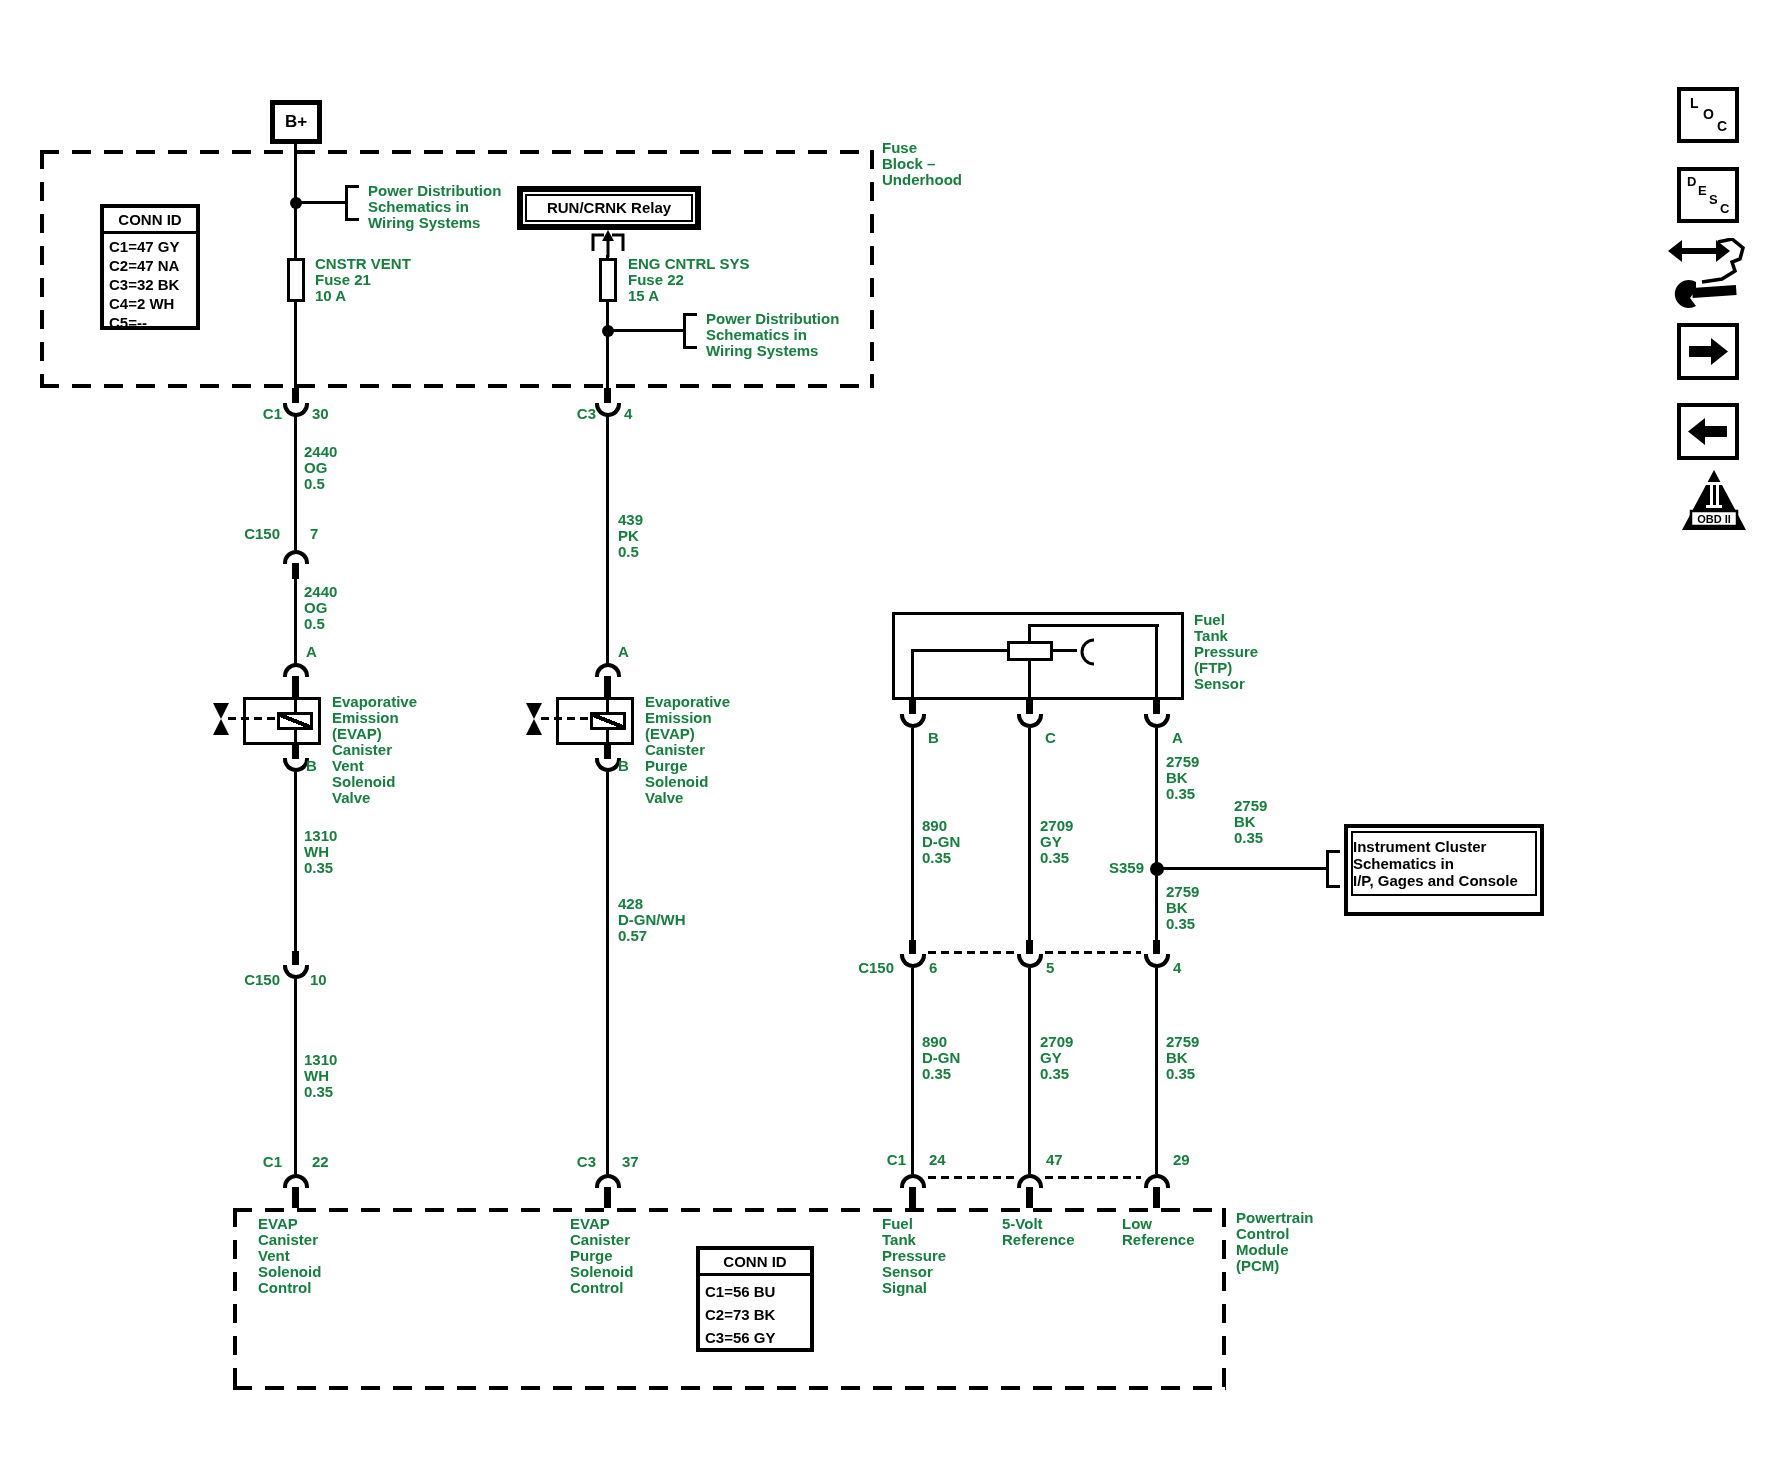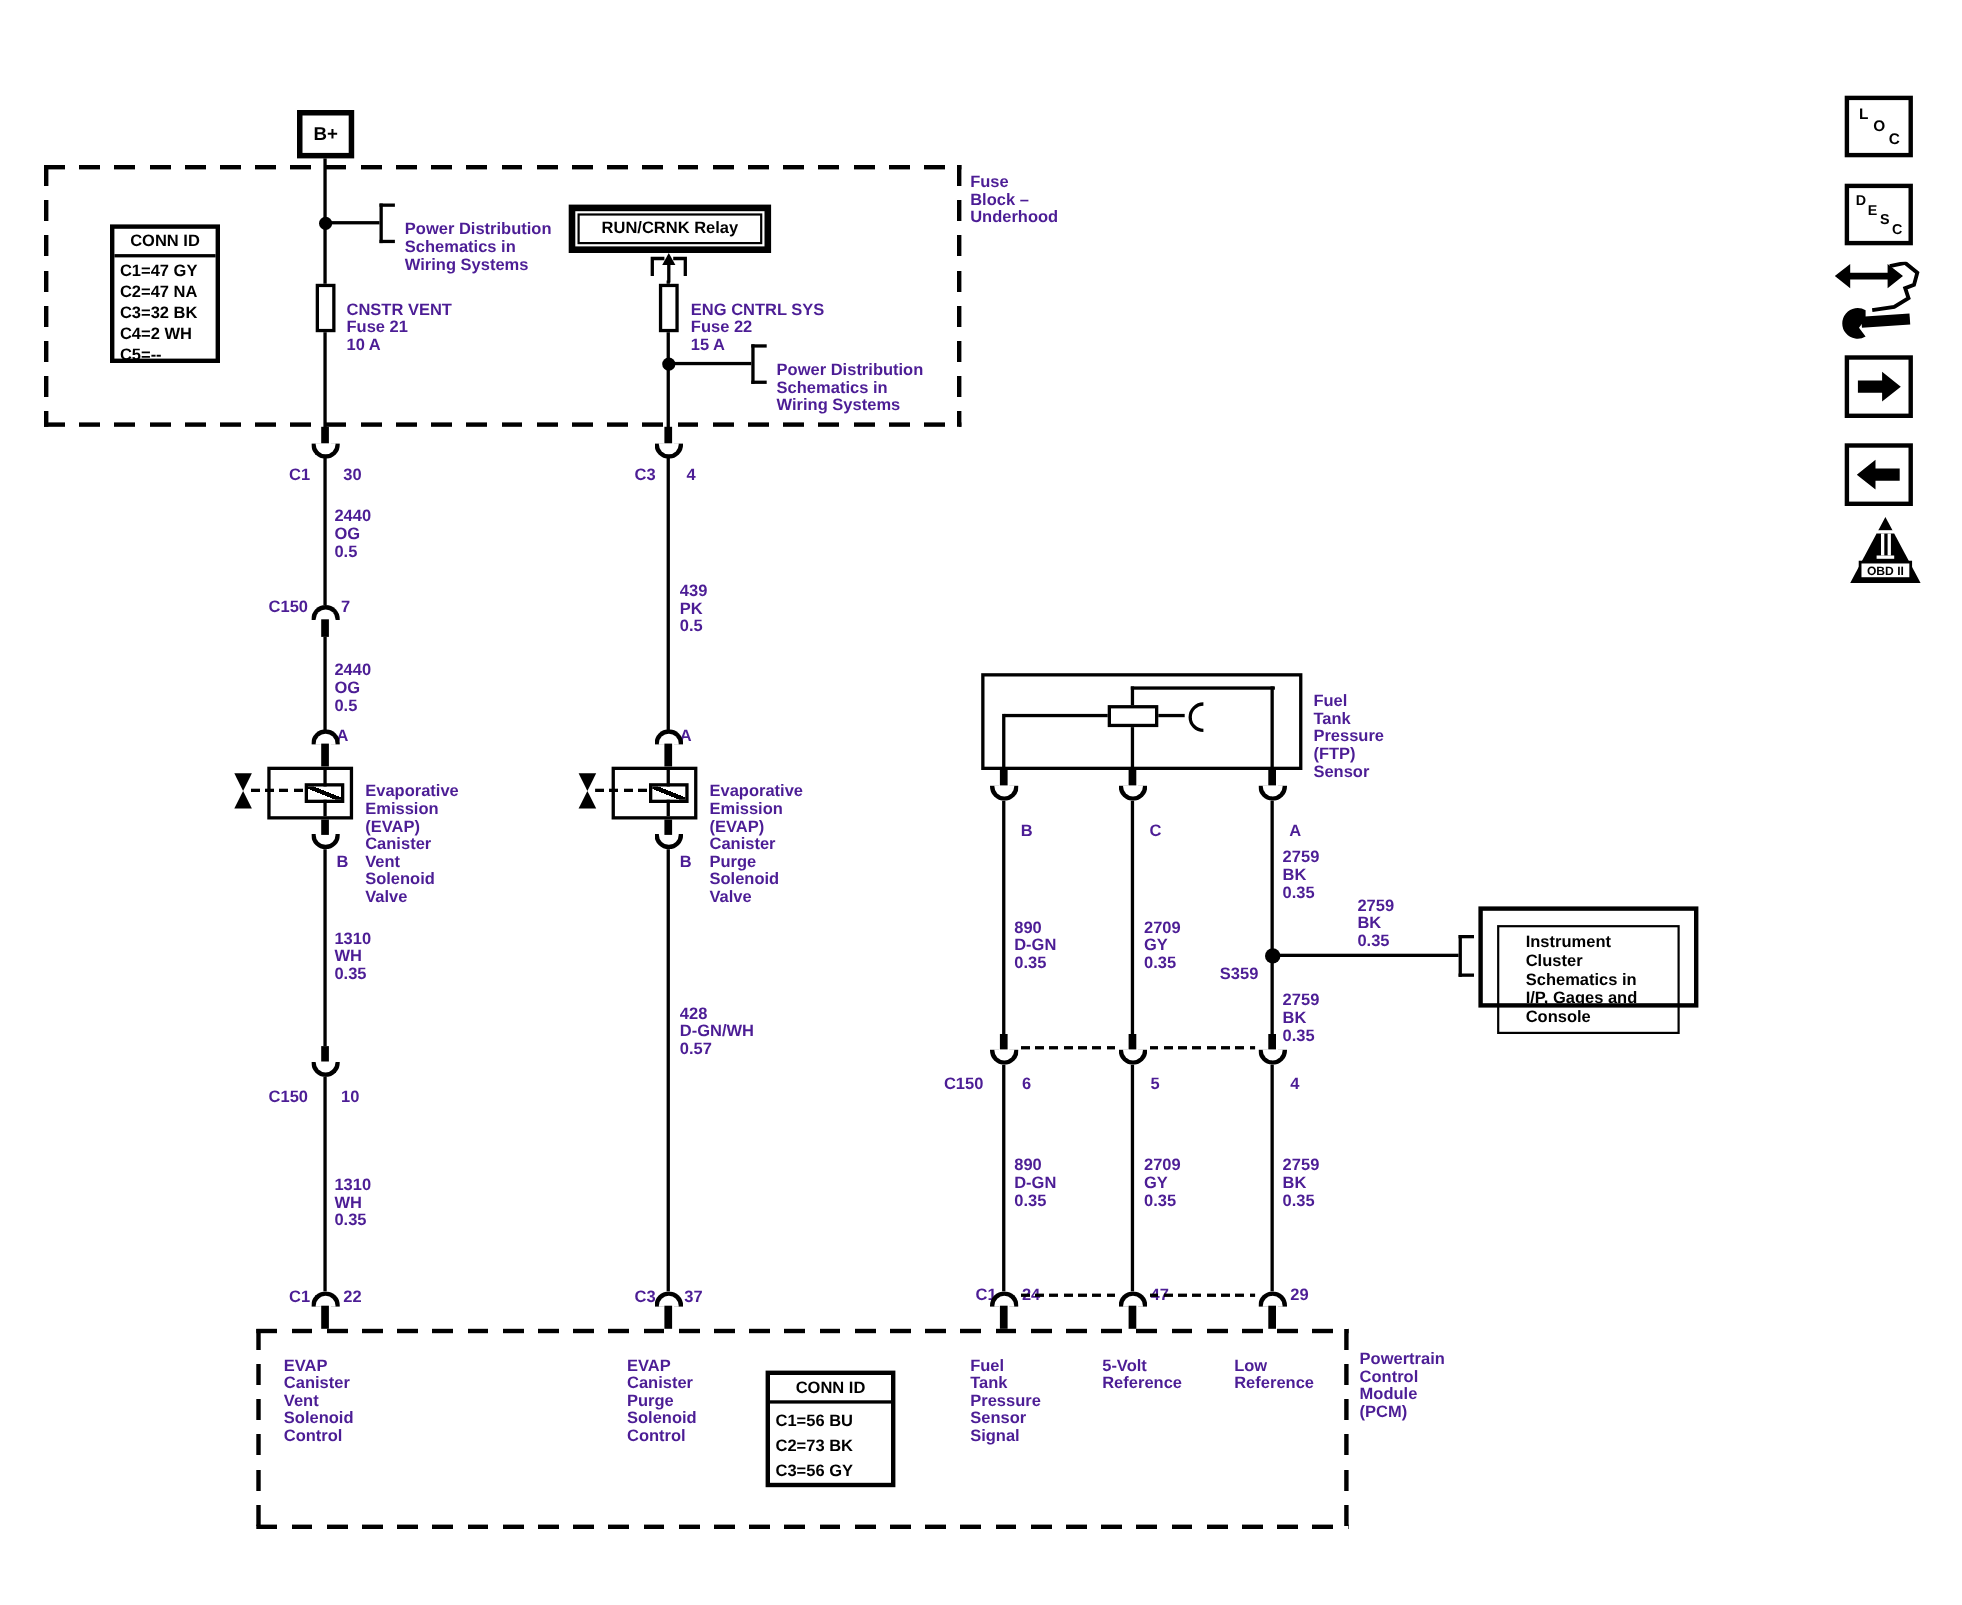--- a/index.html
+++ b/index.html
@@ -1,18 +1,18 @@
 <!DOCTYPE html>
 <html><head>
 <meta charset="utf-8">
 <style>
   html,body{margin:0;padding:0;background:#fff;}
   #canvas{position:relative;width:1784px;height:1459px;background:#fff;overflow:hidden;
           font-family:"Liberation Sans",sans-serif;color:#000;}
-  .lbl{position:absolute;white-space:pre-line;font:bold 15px/16px "Liberation Sans",sans-serif;color:#4c1d95;margin-top:18px;}
+  .lbl{position:absolute;white-space:pre-line;font:bold 15px/16px "Liberation Sans",sans-serif;color:#15803d;}
   .lbl-r{text-align:right;}
   .wv{position:absolute;width:3px;background:#000;}
   .wh{position:absolute;height:3px;background:#000;}
   .stub{position:absolute;width:7px;background:#000;}
   .bowl{position:absolute;width:26px;height:14px;border:4px solid #000;border-top:none;
         border-radius:0 0 15px 15px;box-sizing:border-box;background:transparent;}
   .dome{position:absolute;width:26px;height:14px;border:4px solid #000;border-bottom:none;
         border-radius:15px 15px 0 0;box-sizing:border-box;background:transparent;}
   .dot{position:absolute;width:12px;height:12px;border-radius:50%;background:#000;}
   .bigdot{position:absolute;width:14px;height:14px;border-radius:50%;background:#000;}
@@ -26,21 +26,21 @@
   .tri-u{position:absolute;width:0;height:0;border-left:8px solid transparent;border-right:8px solid transparent;border-bottom:16px solid #000;}
   .coil{position:absolute;width:36px;height:18px;border:3px solid #000;box-sizing:border-box;background:
         linear-gradient(to top right,#fff calc(50% - 2px),#000 calc(50% - 2px),#000 calc(50% + 2px),#fff calc(50% + 2px));}
   .connid{position:absolute;border:4px solid #000;box-sizing:border-box;background:#fff;}
   .connid .t{border-bottom:3px solid #000;text-align:center;font:bold 15px/23px "Liberation Sans",sans-serif;}
   .connid .r{padding:3px 0 0 5px;}
   .connid .r div{font:bold 15px/19px "Liberation Sans",sans-serif;}
   .relay{position:absolute;border:6px solid #000;box-sizing:border-box;background:#fff;}
   .relay .in{border:2px solid #000;margin:2px;text-align:center;font:bold 15px/24px "Liberation Sans",sans-serif;}
   .dblbox{position:absolute;border:4px solid #000;box-sizing:border-box;background:#fff;}
-  .dblbox .in{border:2px solid #000;margin:13px;padding:5px 24px;font:bold 15px/17px "Liberation Sans",sans-serif;white-space:pre-line;}
+  .dblbox .in{border:2px solid #000;margin:3px;padding:5px 0;font:bold 15px/17px "Liberation Sans",sans-serif;white-space:pre-line;}
   .sqbtn{position:absolute;width:62px;height:56px;border:4px solid #000;box-sizing:border-box;background:#fff;cursor:pointer;}
   .sqbtn span{position:absolute;font:bold 14px "Liberation Sans",sans-serif;}
   .bplus{position:absolute;border:5px solid #000;box-sizing:border-box;background:#fff;
          text-align:center;font:bold 17px/34px "Liberation Sans",sans-serif;}
 </style>
 </head>
 <body>
 
 <div id="canvas">
 

